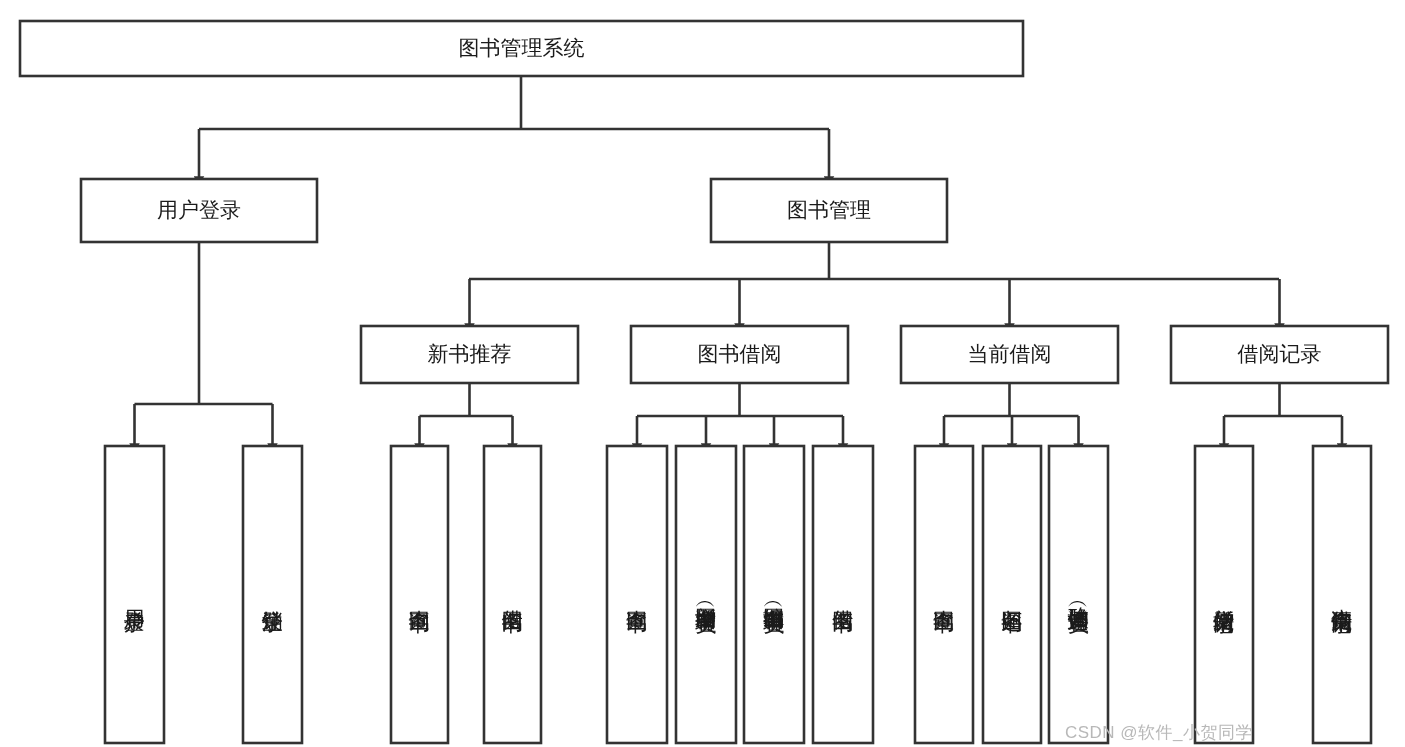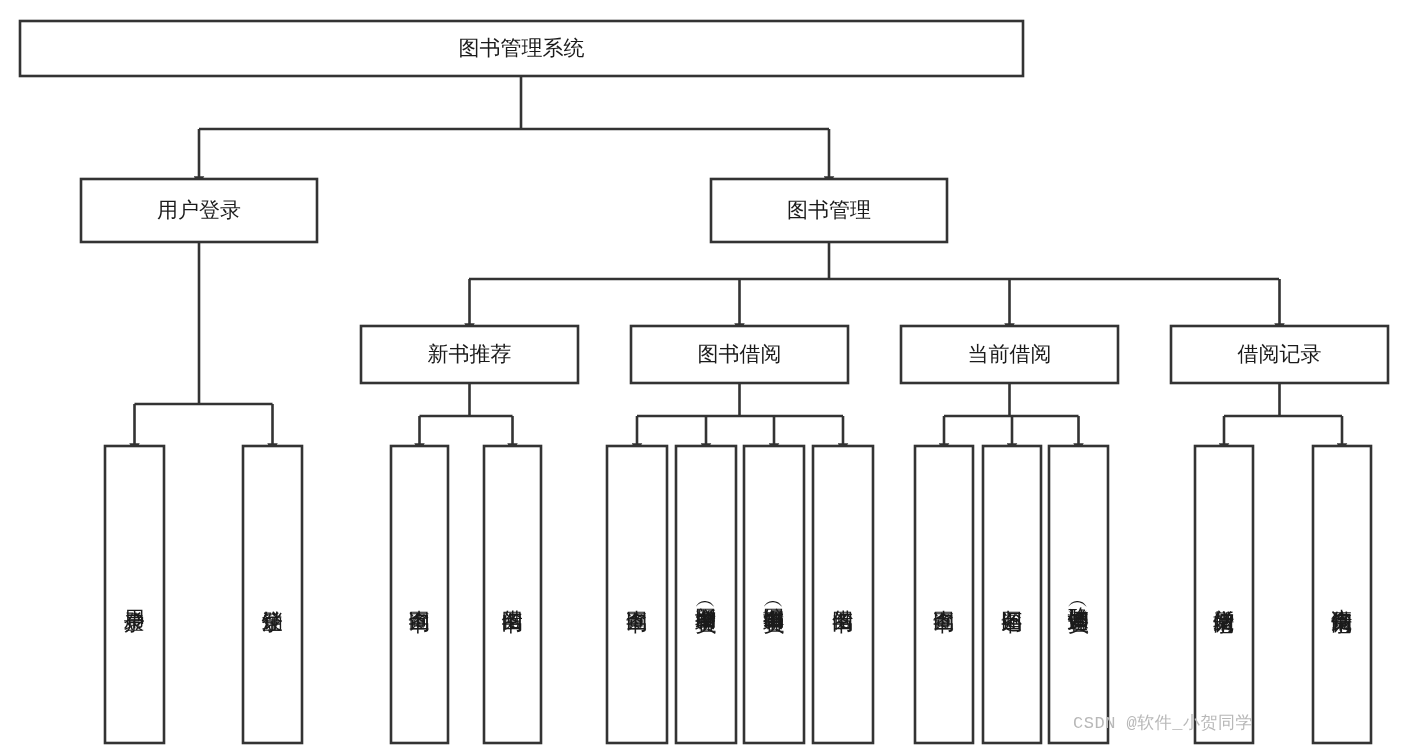--- a/index.html
+++ b/index.html
@@ -64,22 +64,22 @@
     font-size: 21px;
     line-height: 1.12;
     letter-spacing: 1px;
     color: #1b1b1b;
     white-space: nowrap;
     text-align: center;
   }
   .watermark {
     position: absolute;
     right: 8px;
-    bottom: 22px;
-    font-family: Liberation Mono, monospace;
+    bottom: 12px;
+    font-family: Liberation Sans, sans-serif;
     font-size: 17px;
     color: #b8b8b8;
     letter-spacing: 0.5px;
     white-space: nowrap;
   }
 </style>
 </head>
 <body>
 
 <div id="diagram-root">

